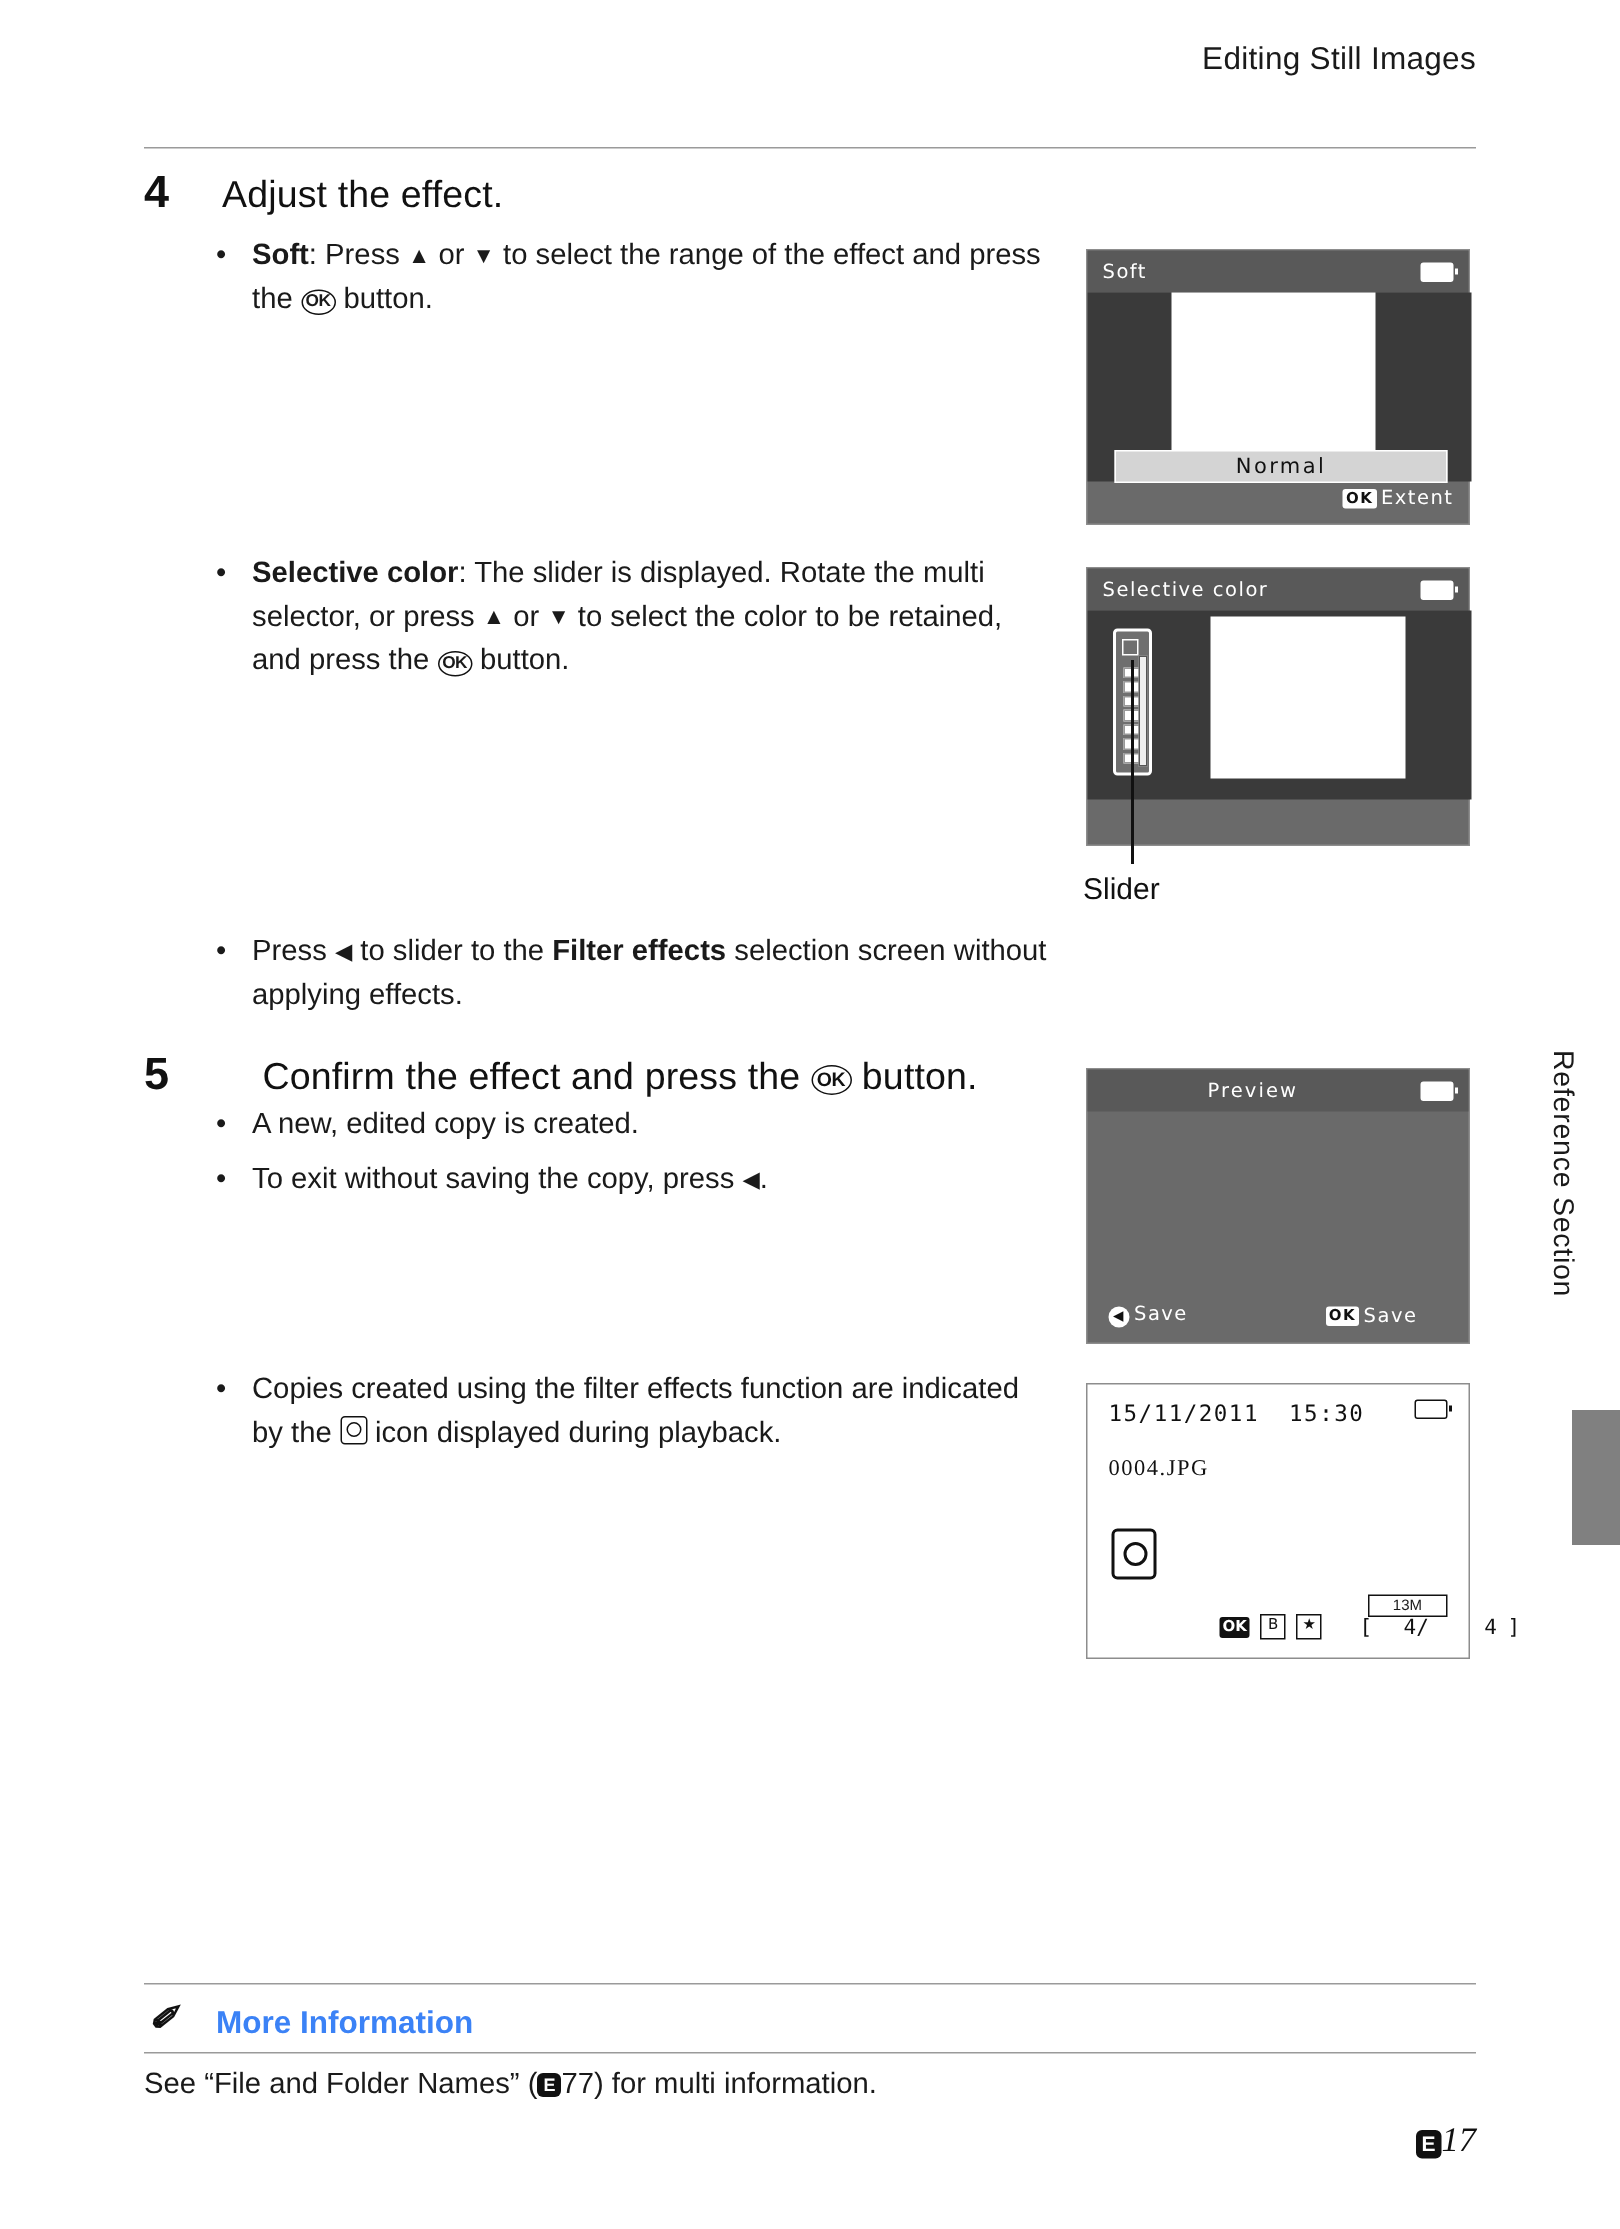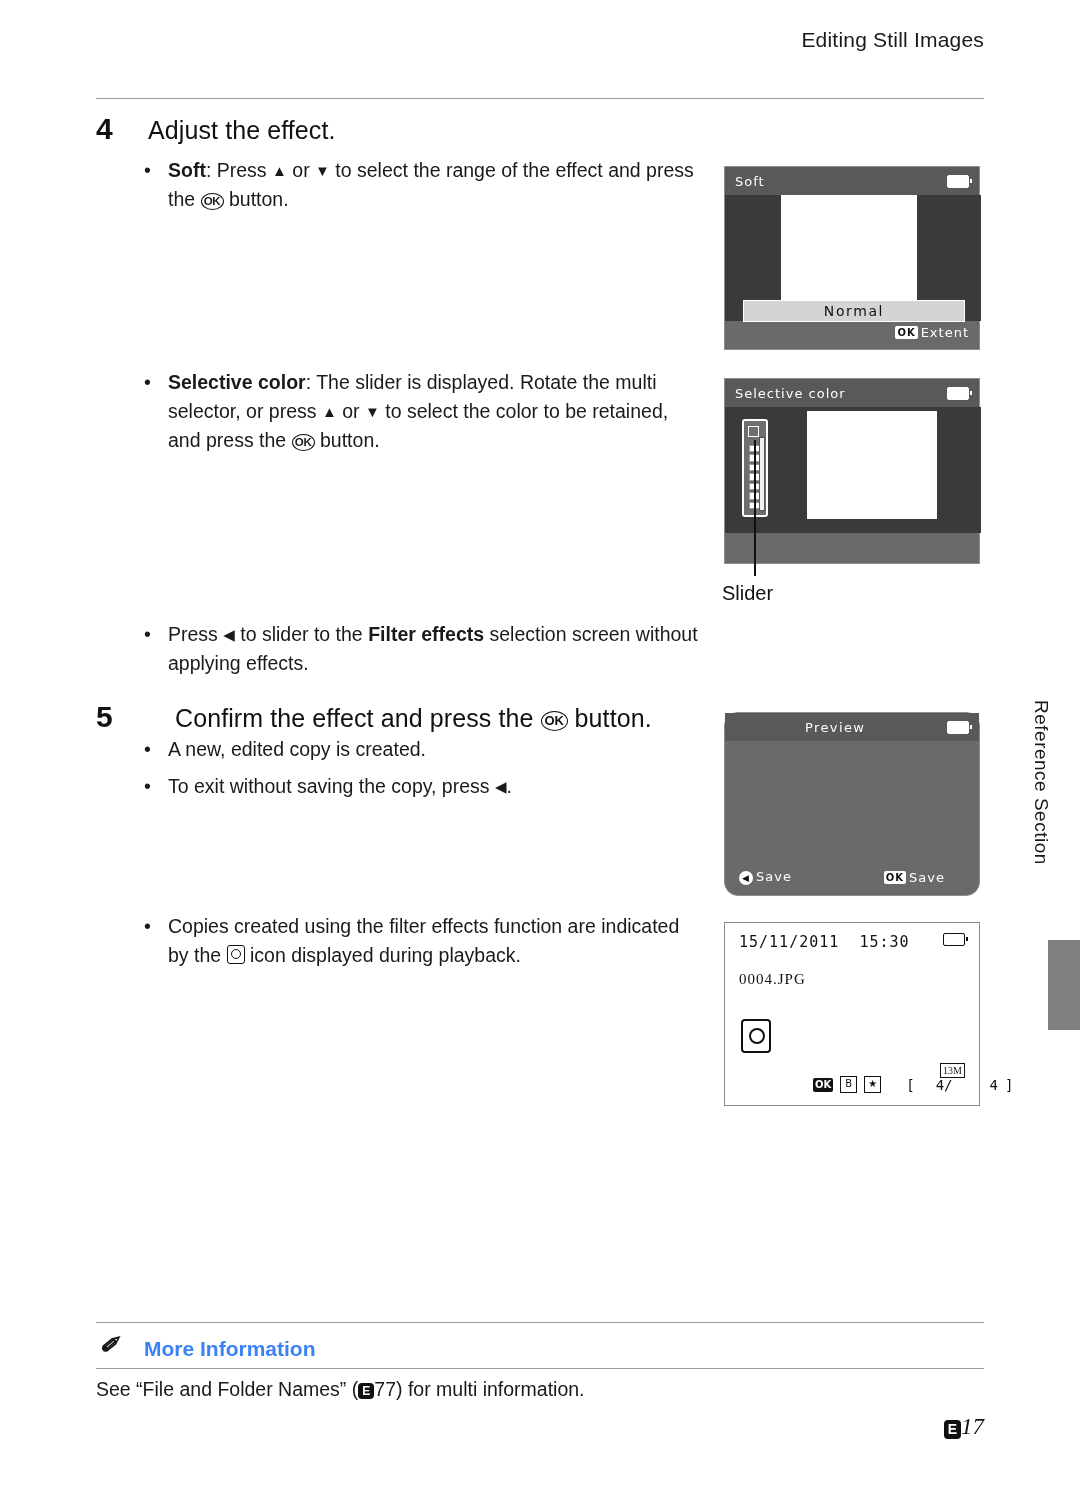--- a/index.html
+++ b/index.html
@@ -301,22 +301,22 @@
     position: absolute;
     left: 6px; top: 7px;
     width: 12px; height: 12px;
     border: 2px solid #111;
     border-radius: 50%;
   }
   .pb-res {
     position: absolute;
     border: 1.5px solid #111;
     font-size: 10px;
-    font-family: Liberation Serif, serif;
-    padding: 1px 2px;
+    font-family: Liberation Sans, sans-serif;
+    padding: 1px 16px;
     line-height: 11px;
   }
   .pb-bottom {
     position: absolute;
     display: flex;
     align-items: center;
     gap: 7px;
     font-size: 14px;
     font-family: "DejaVu Sans Mono", monospace;
     color: #111;
@@ -495,21 +495,21 @@
 <div class="bullet-block" style="left:144px; top:772px; width:545px;">
   <span class="dot">•</span>
   <span class="btext"><span>To exit without saving the copy, press </span><span class="arrow-lf">◀</span><span>.</span></span>
 </div>
 
 <div class="bullet-block" style="left:144px; top:912px; width:540px;">
   <span class="dot">•</span>
   <span class="btext"><span>Copies created using the filter effects function are indicated by the </span><span class="filtericon"></span><span> icon displayed during playback.</span></span>
 </div>
 
-<div class="screen" style="left:724px; top:712px; width:256px; height:184px;border-radius:14px;">
+<div class="screen" style="left:724px; top:712px; width:256px; height:184px;">
   <div class="scr-topbar scr-center-title">
     <span style="margin:0 auto 0 70px;">Preview</span>
     <span class="batt" style="margin-left:0;"></span>
   </div>
   <div class="scr-bottom-row">
     <span><span class="backchip">◀</span><span>Save</span></span>
     <span style="margin-left:auto; display:flex; align-items:center; gap:3px; margin-right:20px;">
         <span class="okchip">OK</span>
         <span>Save</span>
       </span>

